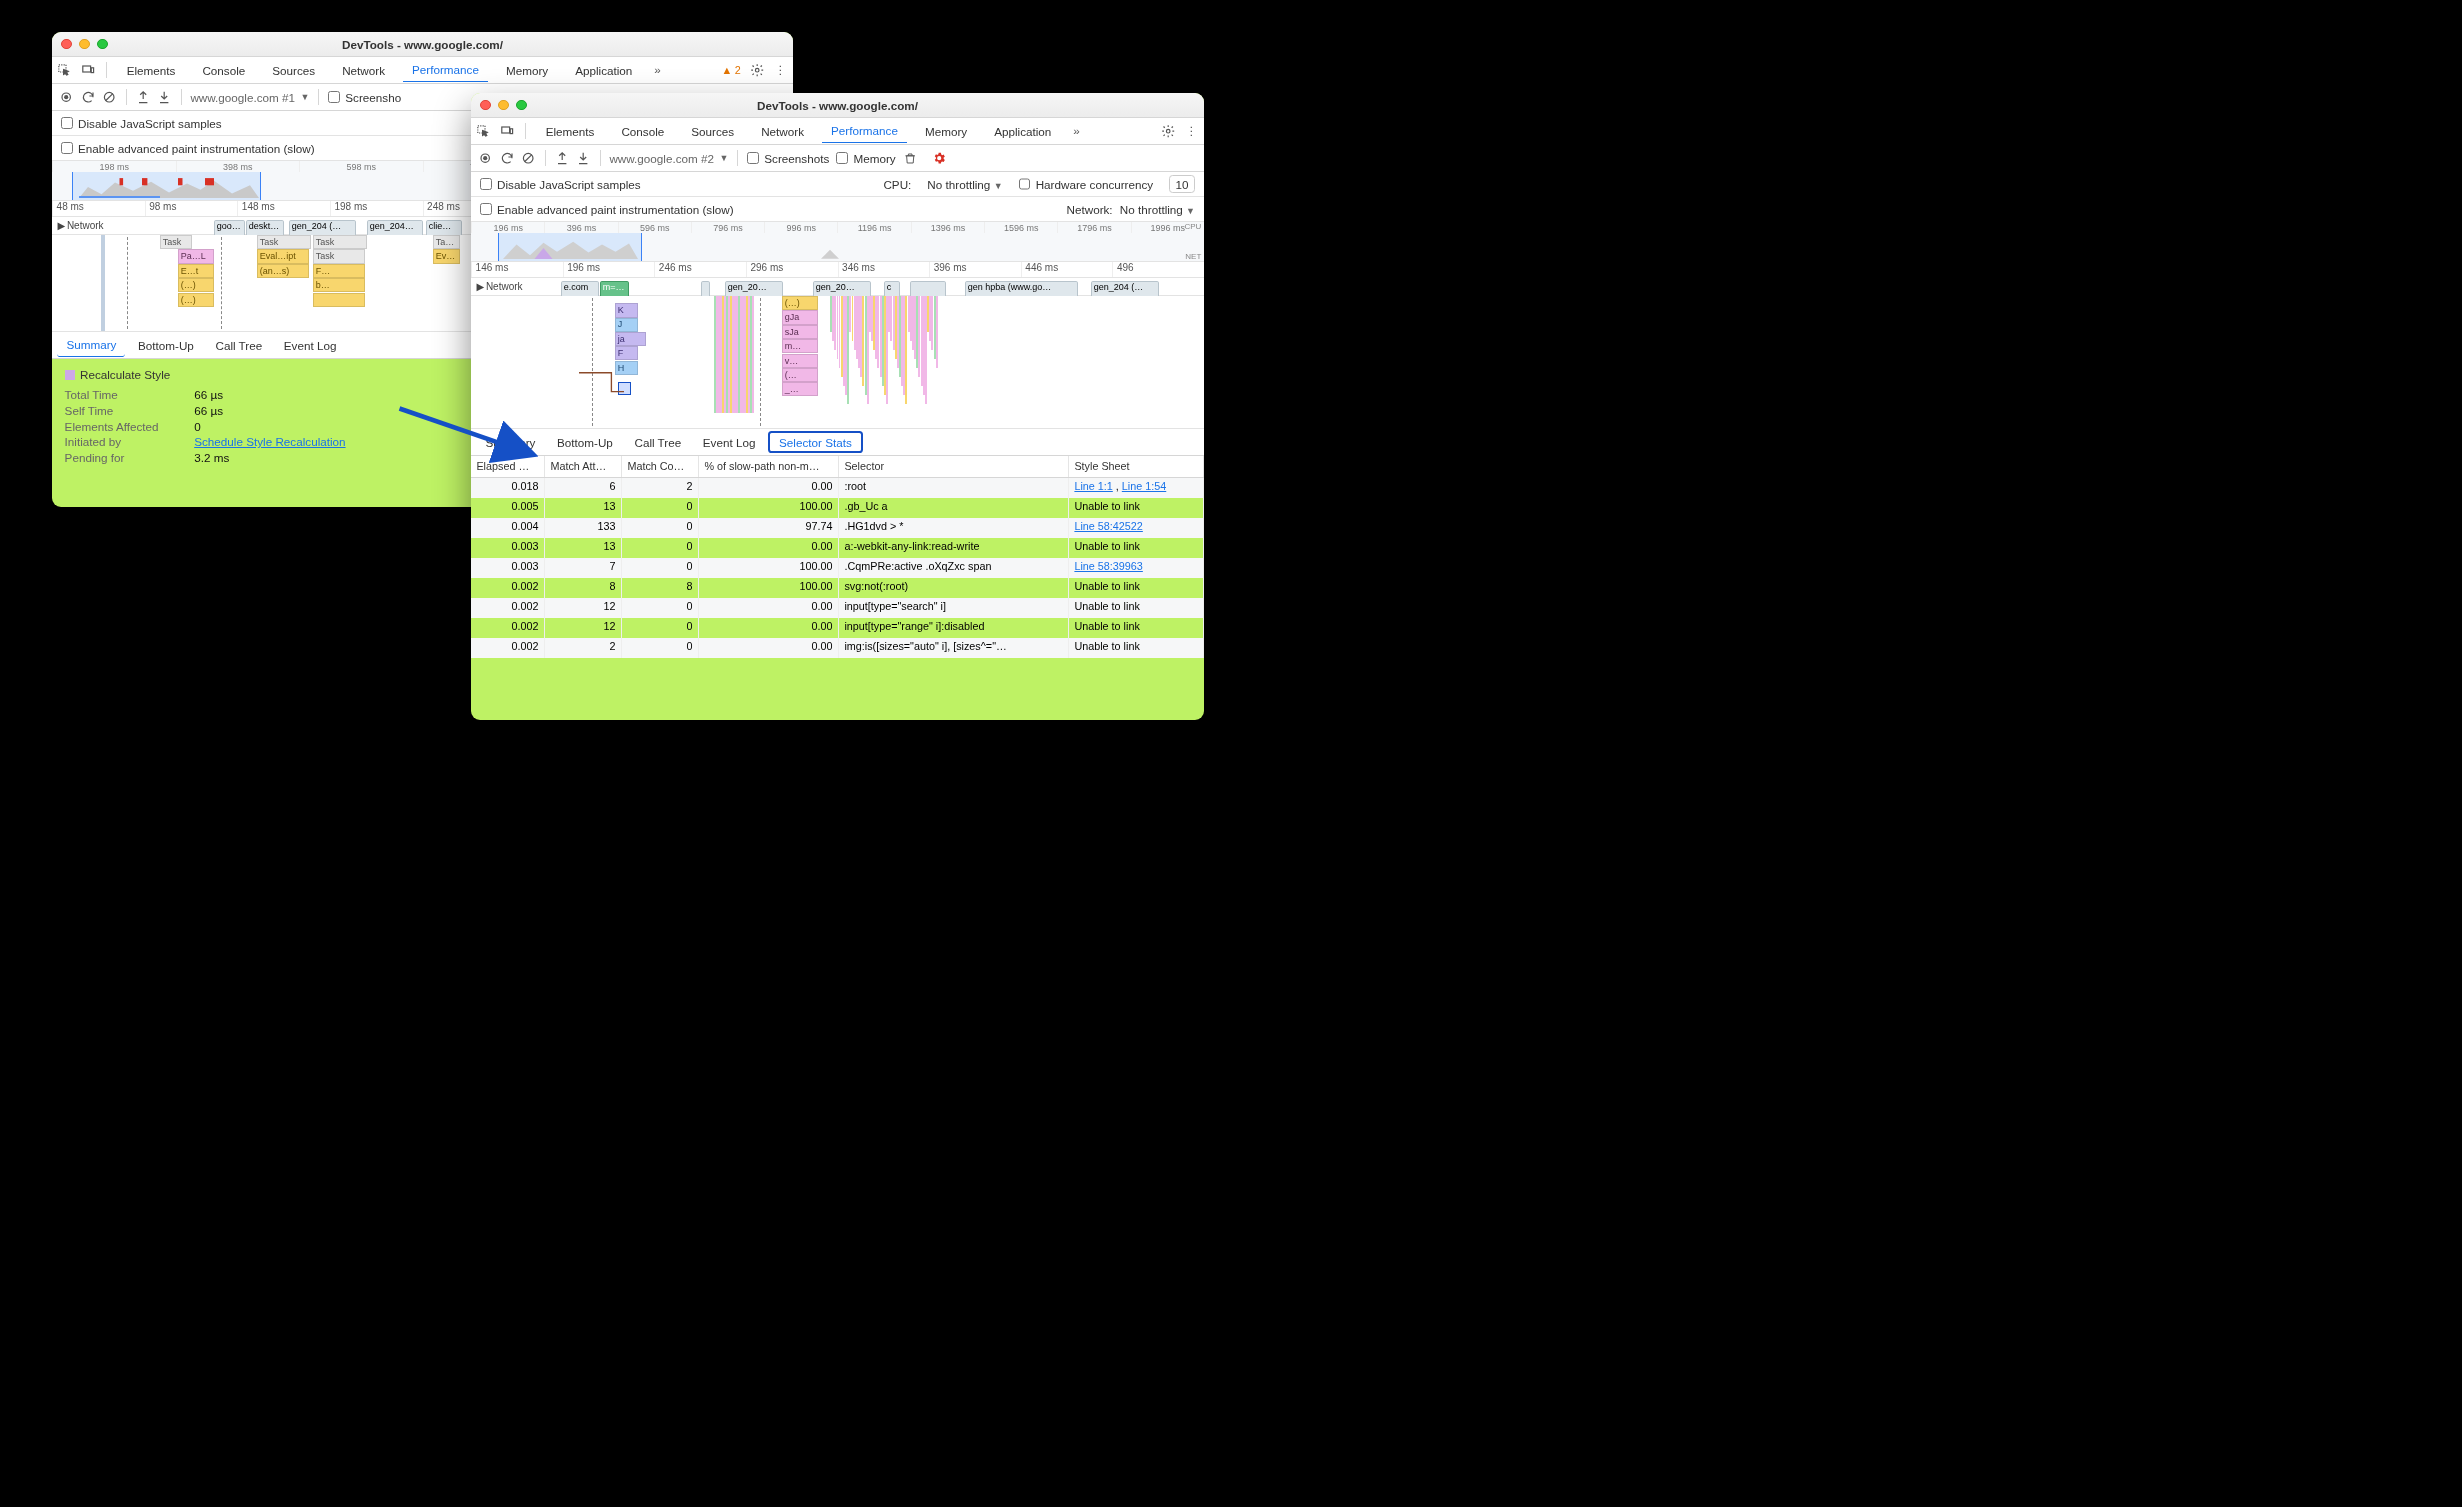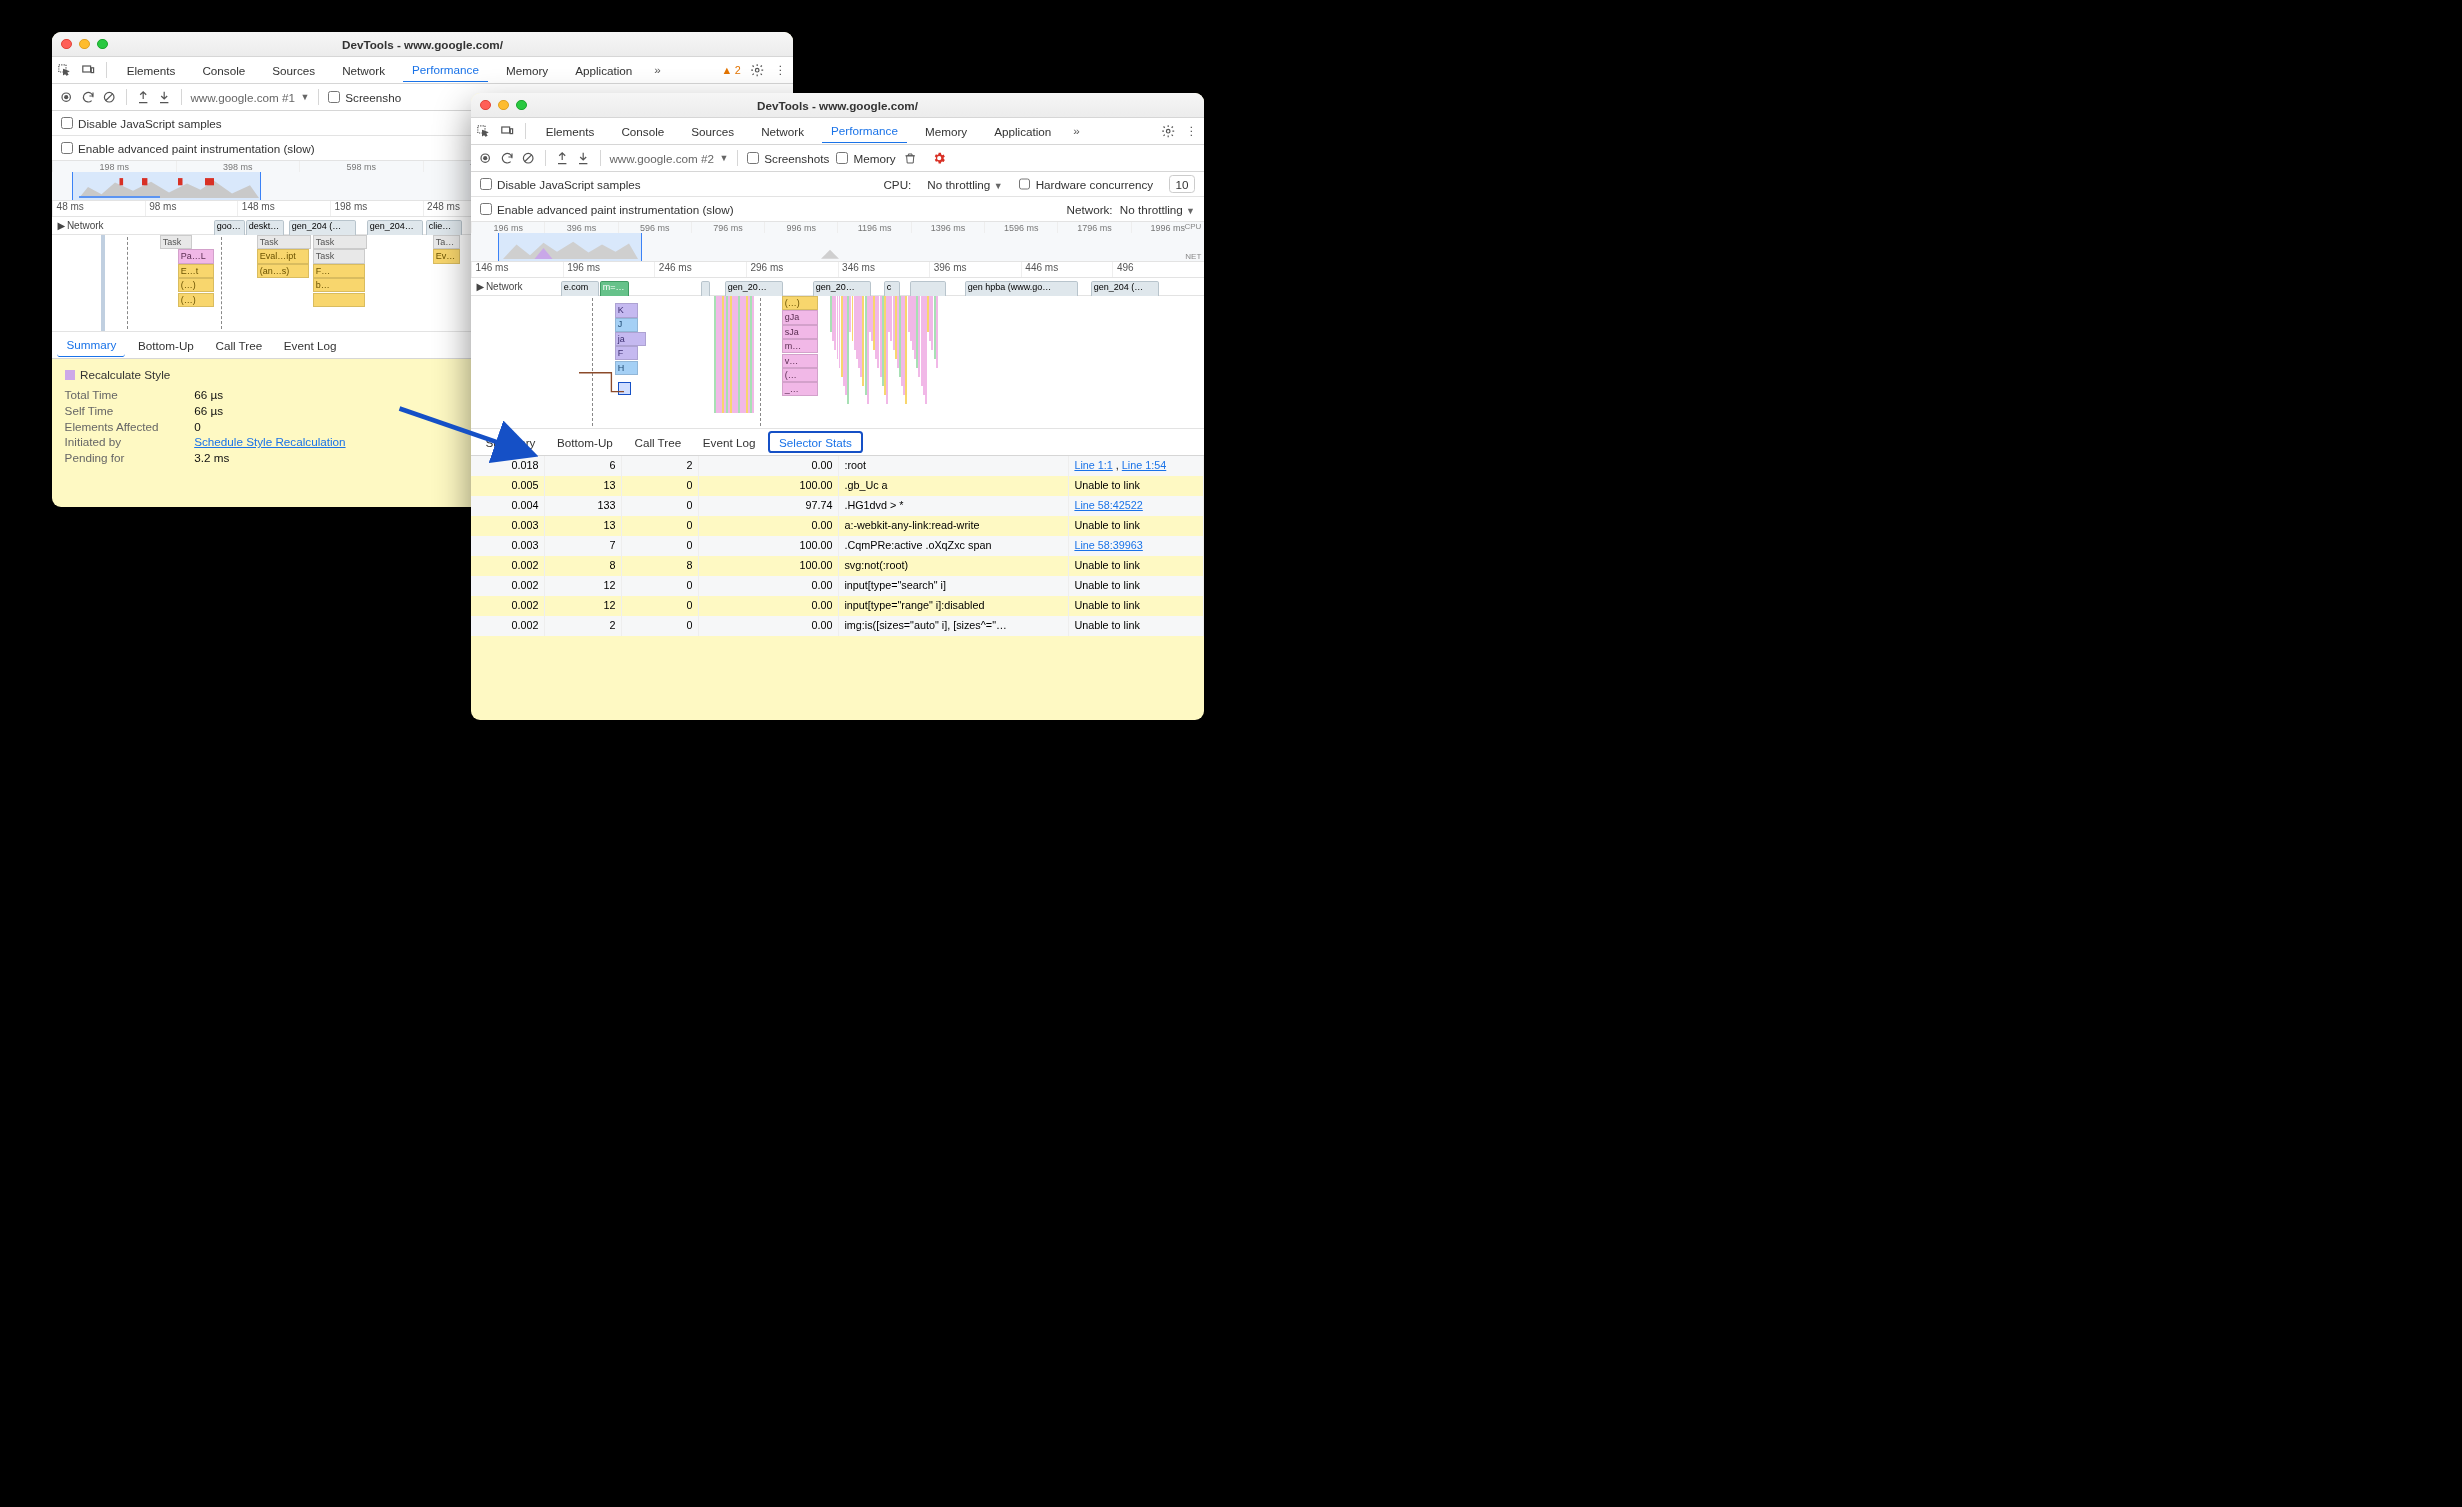--- a/index.html
+++ b/index.html
@@ -1,20 +1,20 @@
 <!DOCTYPE html>
 <html style="font-size:14.4px"><head>
 <meta charset="utf-8">
 <style>
   * { box-sizing: border-box; margin: 0; padding: 0; font-family: -apple-system, "Helvetica Neue", Arial, sans-serif; }
   body { background: #000; width: 1335px; height: 813px; position: relative; overflow: hidden; }
 
   .window {
     position: absolute;
-    background: #fef9c3;
+    background: #bef264;
     border-radius: 9px;
     box-shadow: 0 16px 36px rgba(0,0,0,.45);
     overflow: hidden;
   }
   .win1 { left: 52px; top: 32px; width: 741px; height: 475px; }
   .win2 { left: 471px; top: 93px; width: 733px; height: 627px; }
 
   .titlebar {
     height: 25px;
     display: flex;
@@ -638,20 +638,28 @@
   </div>
 
   <div class="tabs2">
     <span class="t">Summary</span>
     <span class="t">Bottom-Up</span>
     <span class="t">Call Tree</span>
     <span class="t">Event Log</span>
     <span class="t active pill-hi">Selector Stats</span>
   </div>
 
+  <div class="grid-hdr">
+    <div class="sort">Elapsed …</div>
+    <div>Match Att…</div>
+    <div>Match Co…</div>
+    <div>% of slow-path non-m…</div>
+    <div>Selector</div>
+    <div>Style Sheet</div>
+  </div>
   <div class="grid-body" id="gridbody">
       <div class="grid-row">
         <div class="num">0.018</div>
         <div class="num">6</div>
         <div class="num">2</div>
         <div class="num">0.00</div>
         <div>:root</div>
         <div><a href="#">Line 1:1</a> , <a href="#">Line 1:54</a></div>
       </div>
       <div class="grid-row">

